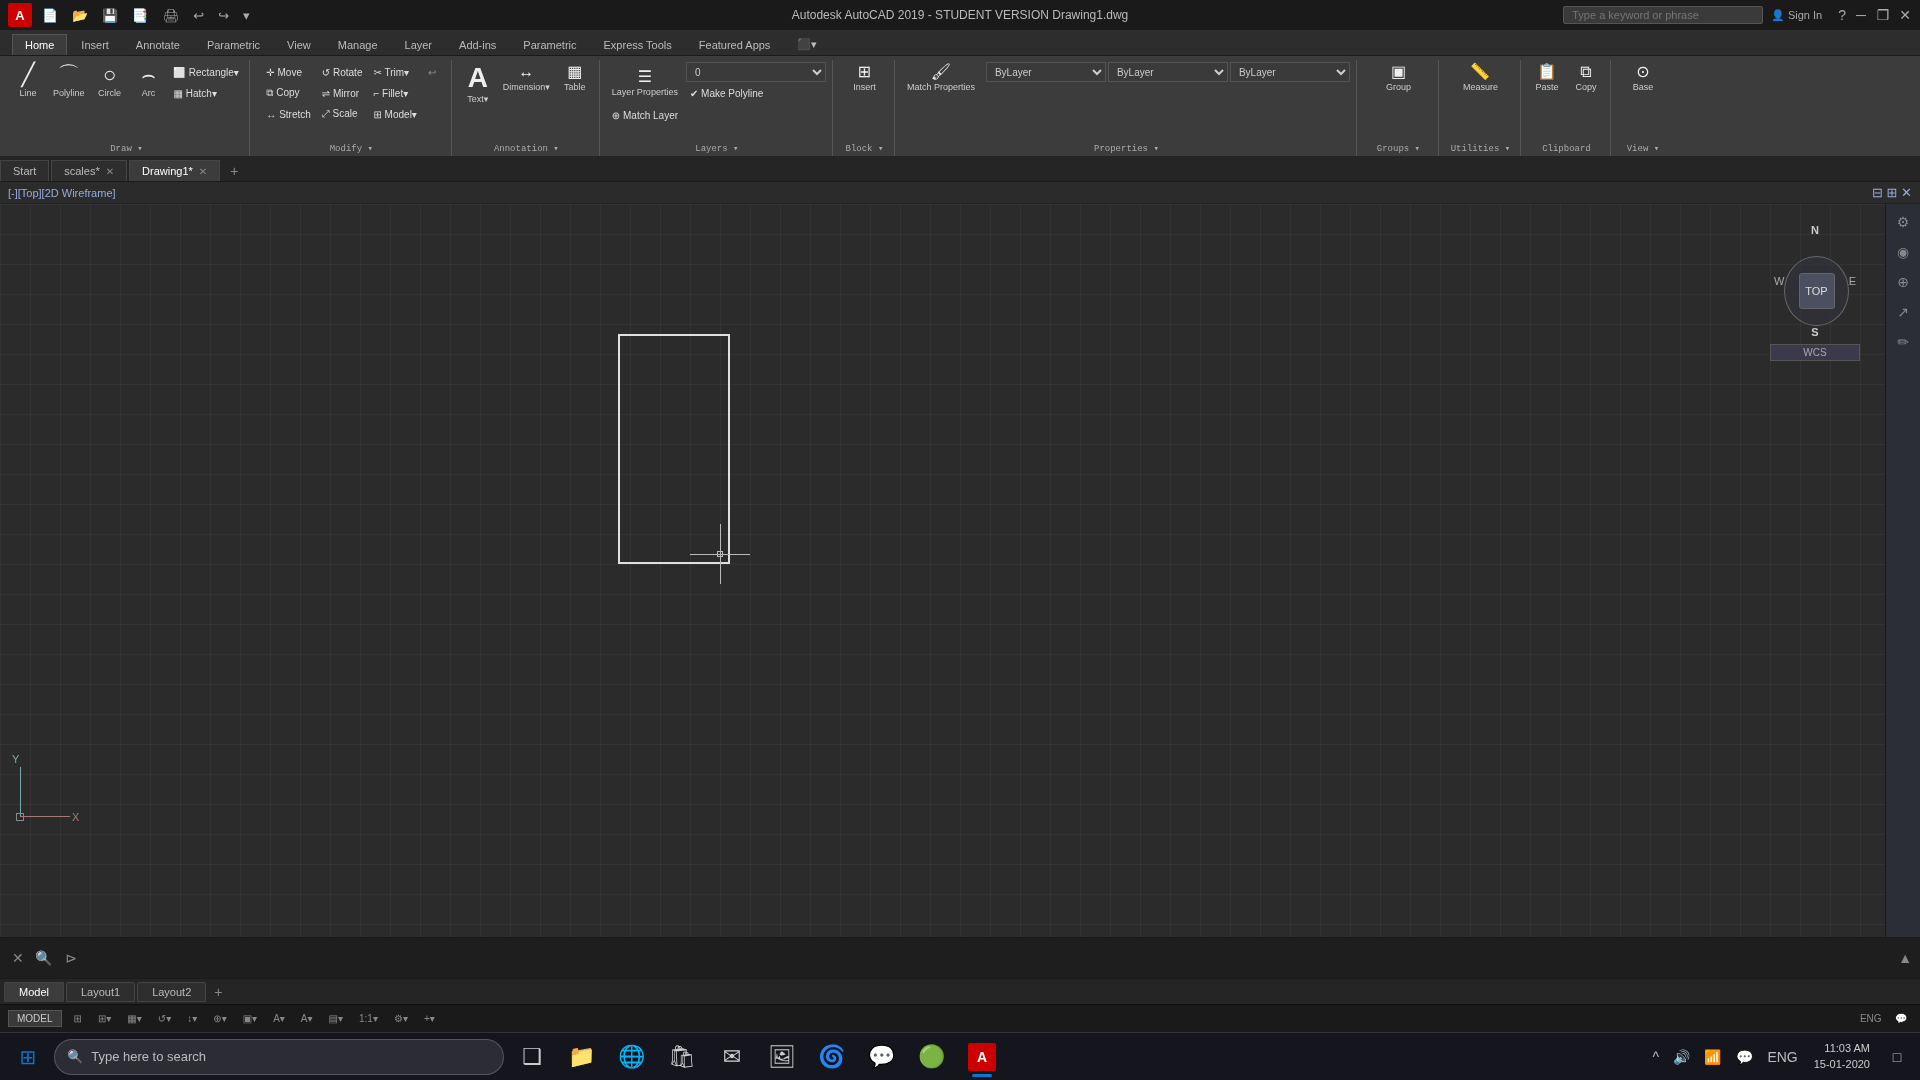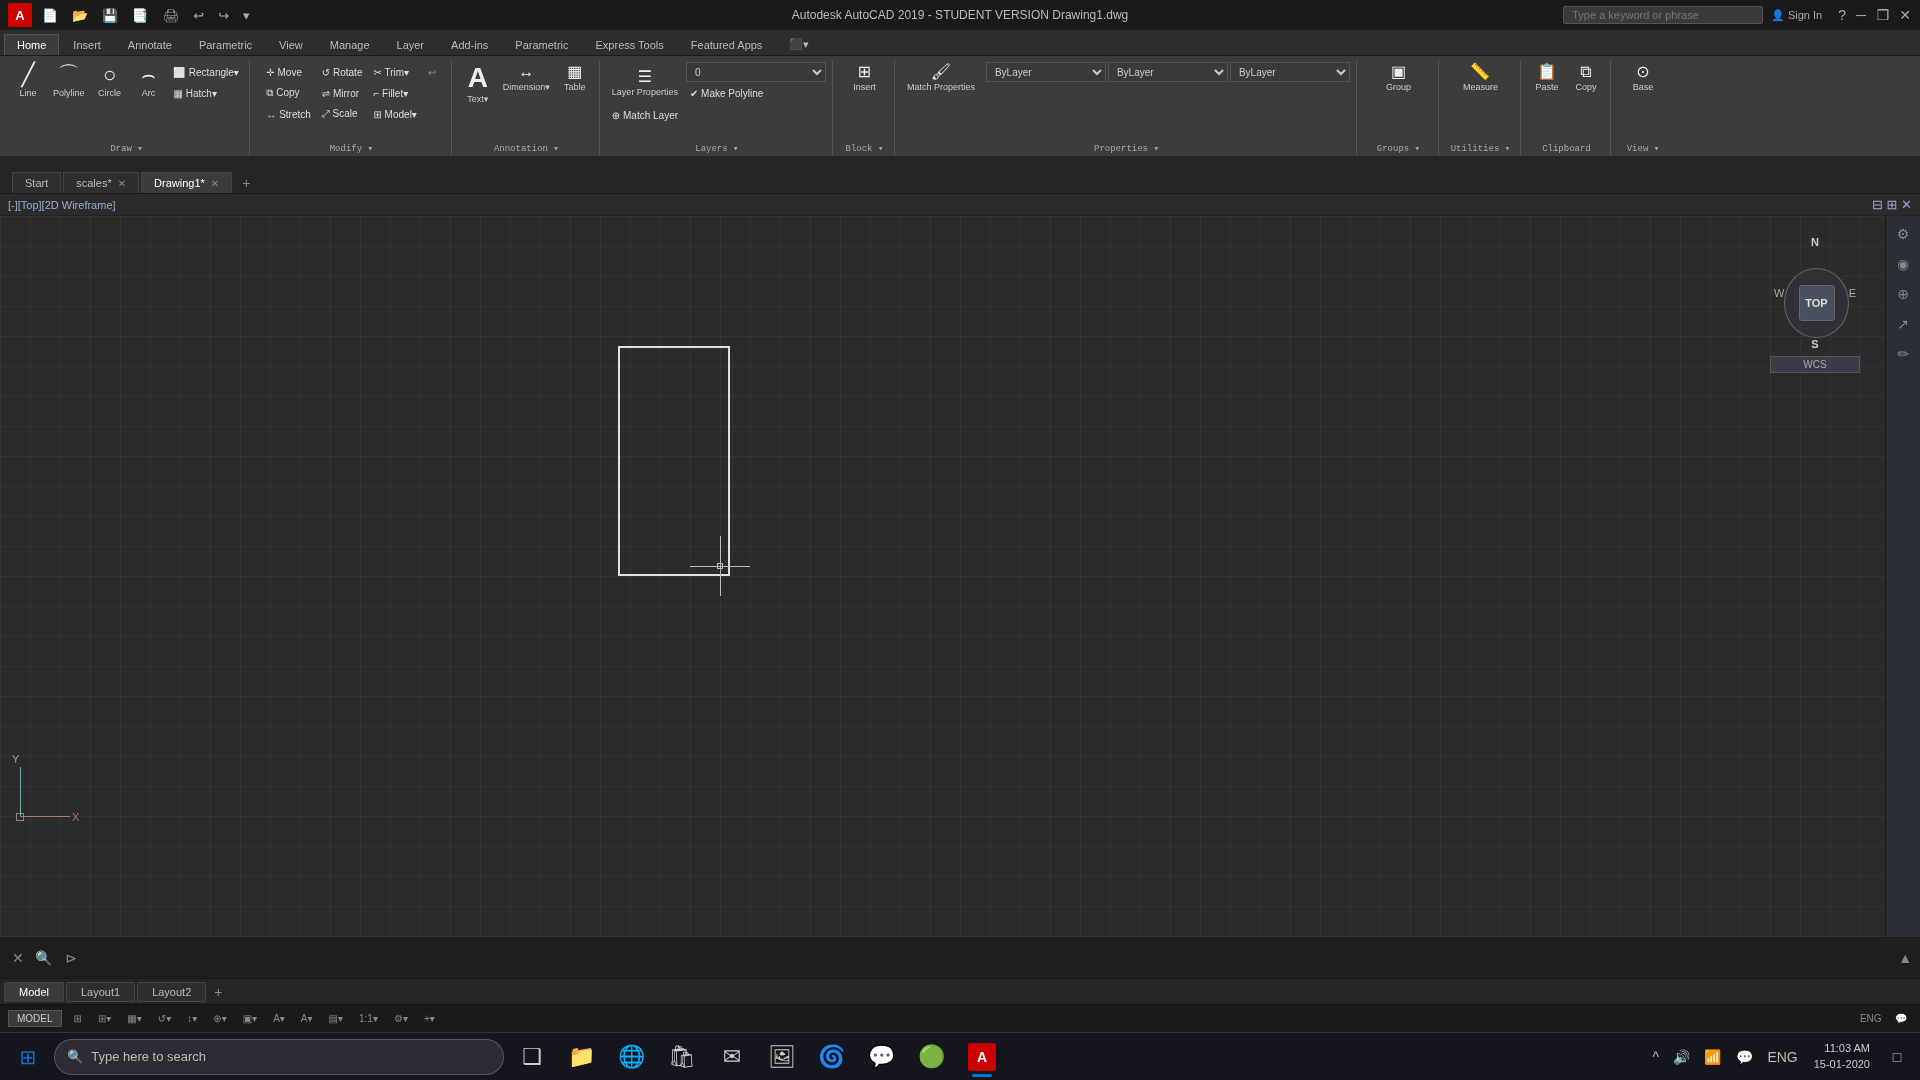--- a/index.html
+++ b/index.html
@@ -21,21 +21,21 @@
     #title-bar .win-btn { width: 14px; height: 14px; cursor: pointer; color: #aaa; font-size: 14px; display: flex; align-items: center; justify-content: center; }
     .autocad-logo { width: 24px; height: 24px; background: #cc0000; color: white; font-weight: bold; font-size: 13px; display: flex; align-items: center; justify-content: center; border-radius: 2px; }
     .quick-access-btn { color: #aaa; cursor: pointer; font-size: 13px; padding: 2px 4px; }
     .search-box { background: #3a3a3a; border: 1px solid #555; color: #ccc; padding: 2px 8px; font-size: 11px; width: 200px; border-radius: 2px; }
     .sign-in-btn { color: #aaa; font-size: 11px; cursor: pointer; display: flex; align-items: center; gap: 3px; }
     #ribbon-tabs {
       background: #2d2d2d;
       display: flex;
       height: 26px;
       align-items: flex-end;
-      padding-left: 4px;
+      padding-left: 12px;
       border-bottom: 1px solid #1a1a1a;
     }
     .ribbon-tab {
       padding: 4px 12px;
       font-size: 11px;
       color: #bbb;
       cursor: pointer;
       border-top: 1px solid transparent;
       border-left: 1px solid transparent;
       border-right: 1px solid transparent;
@@ -129,25 +129,25 @@
       display: flex;
       align-items: center;
       padding: 0 8px;
       font-size: 11px;
       color: #9ad;
       border-bottom: 1px solid #222;
     }
 
     
     #tabs-bar {
-      height: 38px;
+      height: 26px;
       background: #252525;
       display: flex;
       align-items: flex-end;
-      padding-left: 12px;
+      padding-left: 0;
       border-bottom: 1px solid #1a1a1a;
     }
     .doc-tab {
       padding: 4px 12px;
       font-size: 11px;
       color: #bbb;
       cursor: pointer;
       background: #2e2e2e;
       border: 1px solid #444;
       border-bottom: none;
@@ -209,21 +209,21 @@
       justify-content: center;
     }
     .compass-top-label { color: #ccc; font-size: 11px; text-align: center; font-weight: bold; }
     .compass-btn {
       width: 36px;
       height: 36px;
       background: #4a5060;
       border: 1px solid #666;
       color: #ddd;
       font-size: 11px;
-      font-weight: bold;
+      font-weight: normal;
       cursor: pointer;
       border-radius: 3px;
       display: flex;
       align-items: center;
       justify-content: center;
     }
     .compass-labels {
       display: flex;
       justify-content: space-between;
       align-items: center;

